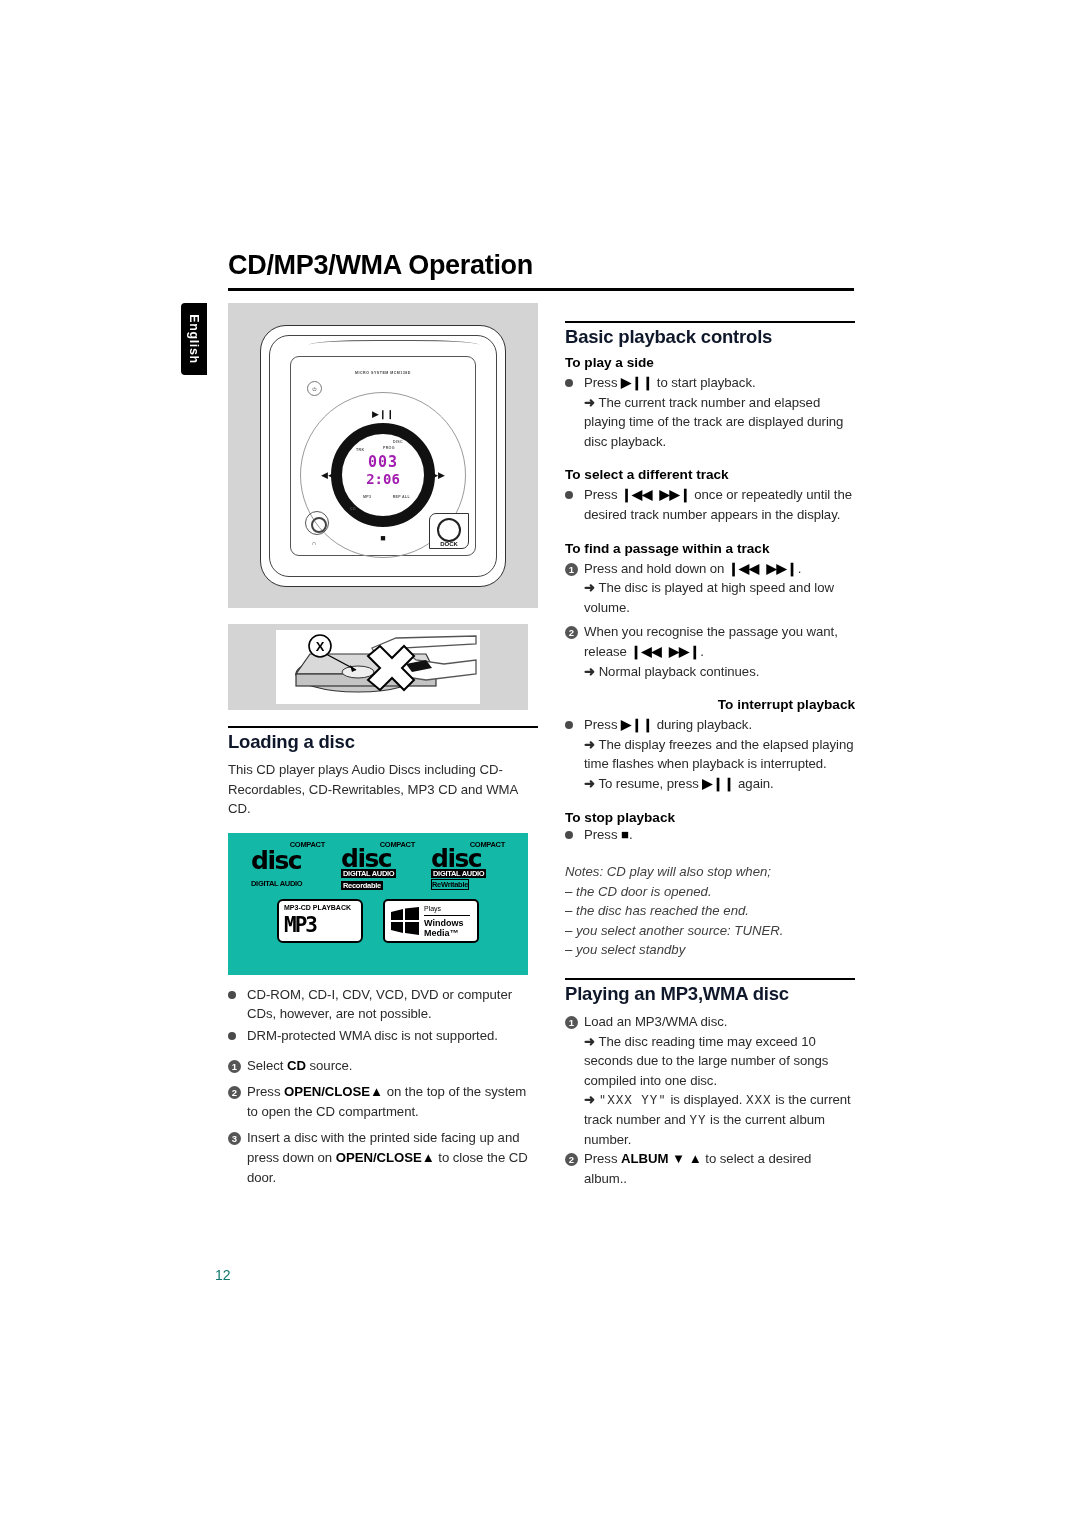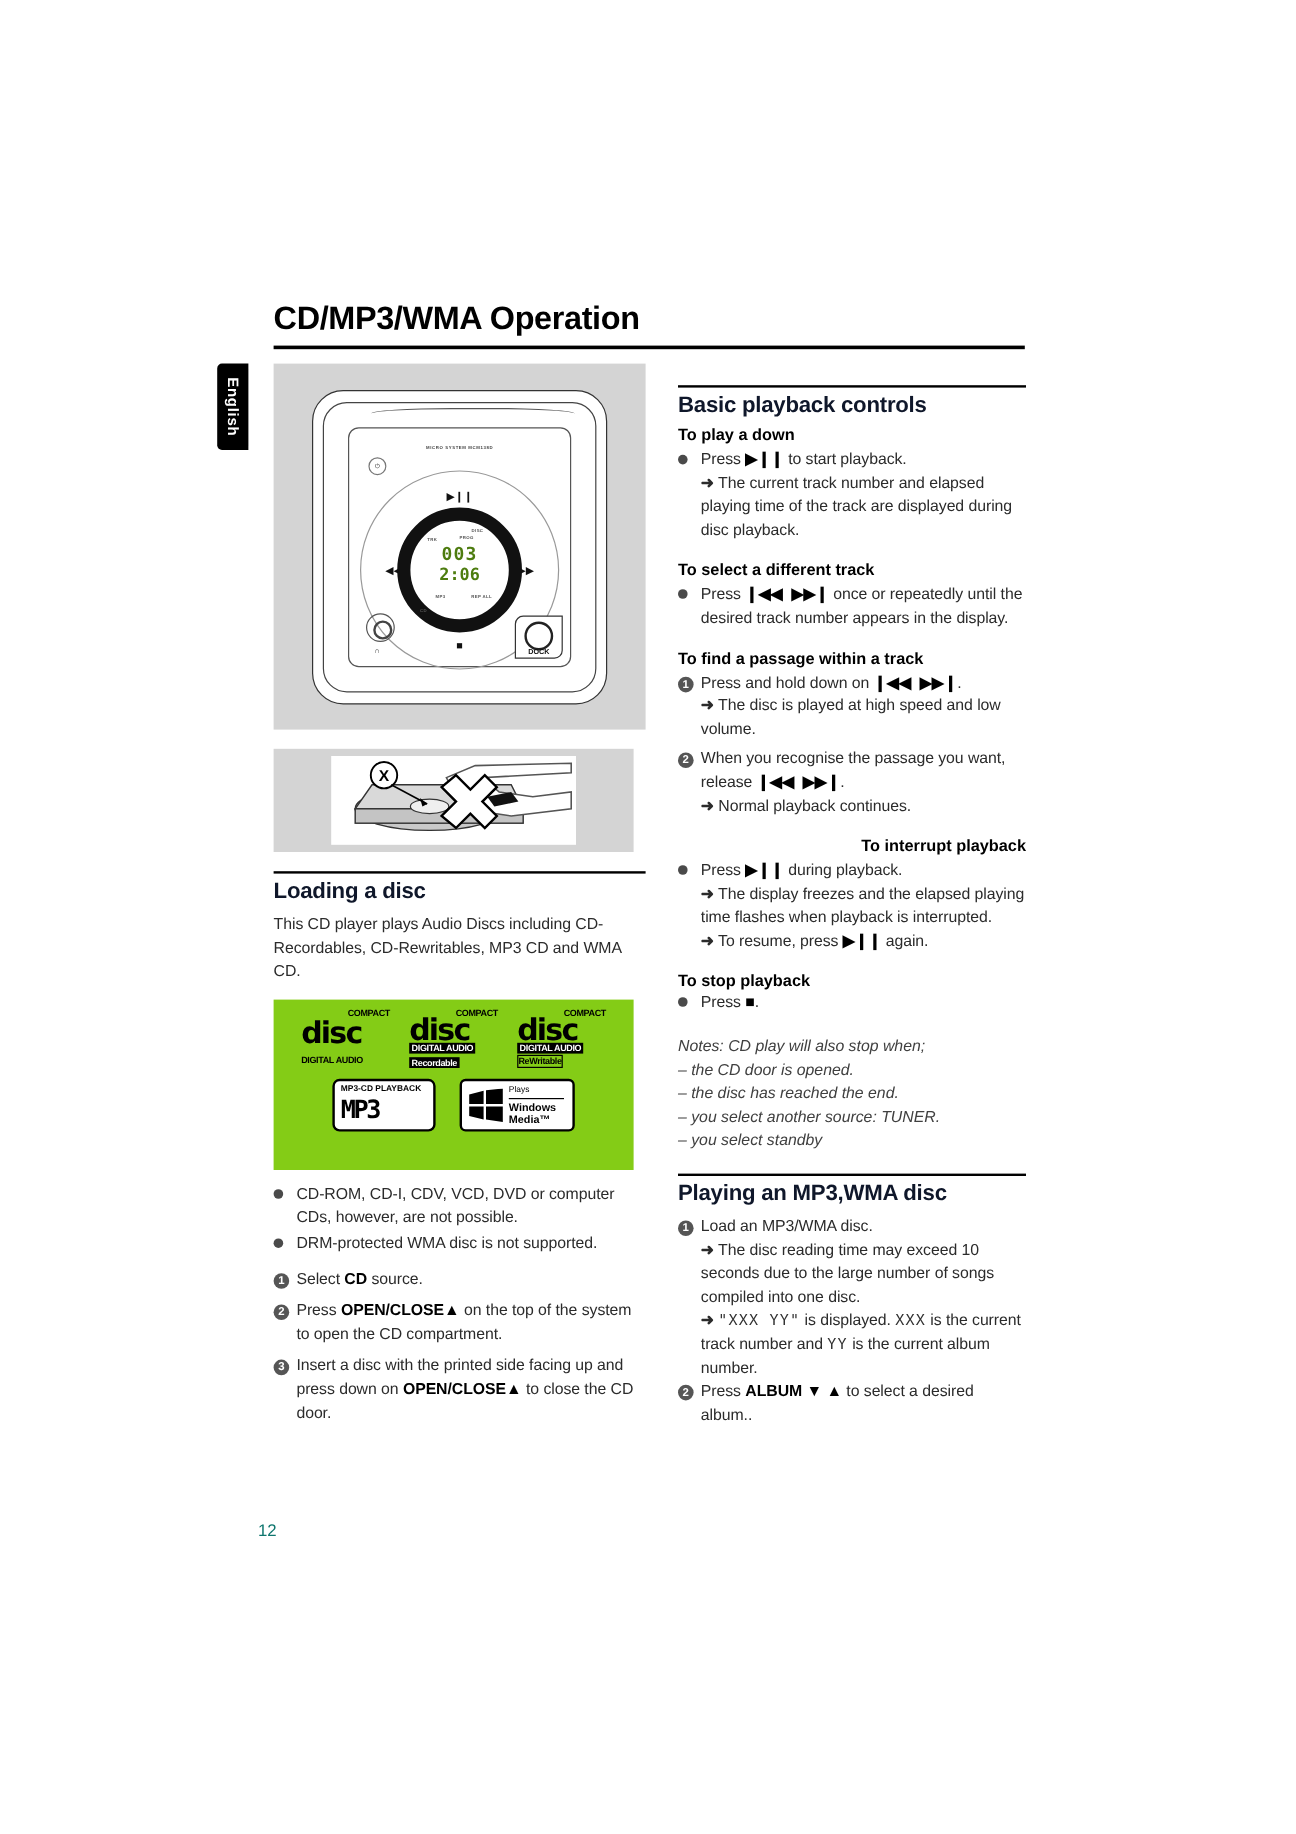--- a/index.html
+++ b/index.html
@@ -129,21 +129,21 @@
     position: relative;
   }
   .fig-lens {
     width: 300px; height: 86px;
     background: #d4d4d4;
     position: relative;
     margin-top: 16px;
   }
   .fig-logos {
     width: 300px; height: 142px;
-    background: #84cc16;
+    background: #14b8a6;
     position: relative;
     margin-top: 14px;
   }
 
   
   .dev-outer {
     position: absolute; left: 32px; top: 22px;
     width: 246px; height: 262px;
     border: 1.6px solid #333;
     border-radius: 26px;
@@ -193,21 +193,21 @@
     transform: translate(-50%,-50%);
     width: 80px; height: 80px;
     border-radius: 50%;
     background: #fff;
   }
   .lcd-big {
     position: absolute; left: 0; right: 0;
     font-family: "DejaVu Sans Mono", monospace;
     font-weight: bold;
     text-align: center;
-    color: #4d7c0f;
+    color: #a21caf;
   }
   .lcd-trk { top: 18px; font-size: 15px; letter-spacing: 1px; }
   .lcd-time { top: 36px; font-size: 14px; letter-spacing: 0px; }
   .lcd-tag {
     position: absolute;
     font-size: 3.6px;
     color: #555;
     font-weight: bold;
     letter-spacing: 0.3px;
   }
@@ -494,21 +494,21 @@
 
     </div>
   </div>
 
   <div class="col-right">
 
 
     <div class="rule" style="margin-top:18px;"></div>
     <div class="h2">Basic playback controls</div>
 
-    <div class="h3" style="margin-top:4px;">To play a down</div>
+    <div class="h3" style="margin-top:4px;">To play a side</div>
     <div class="row">
       <div class="mark"><span class="dot"></span></div>
       <div class="txt body-t">
         <span>Press </span><span class="b">▶❙❙</span><span> to start playback.</span>
         <div>
           <span class="iarrow">➜</span>
           <span>The current track number and elapsed playing time of the track are displayed during disc playback.</span>
         </div>
       </div>
     </div>

